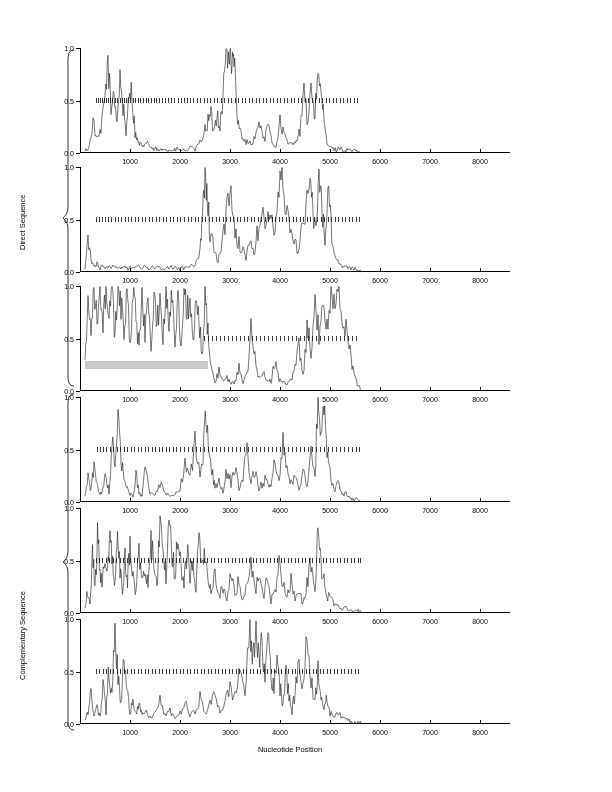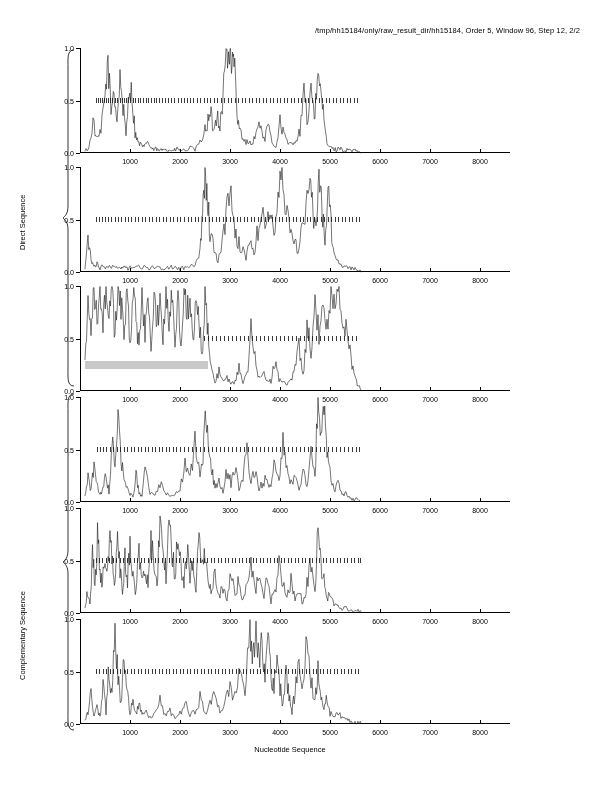--- a/index.html
+++ b/index.html
@@ -136,26 +136,25 @@
     stroke-width: 0.6;
     stroke-linejoin: round;
     stroke-linecap: round;
   }
 </style>
 </head>
 <body>
 
 <div id="page">
 
-  <div class="title">/tmp/hh15184/only/raw_result_dir/hh15184, Order 5, Window 96, Step 12, 2/2</div>
 
   <div class="ylabel-rot" style="left:18px; top:250px;">Direct Sequence</div>
   <div class="ylabel-rot" style="left:18px; top:680px;">Complementary Sequence</div>
 
-  <div class="axis-title" style="left:0; top:745px; width:580px; text-align:center;">Nucleotide Sequence</div>
+  <div class="axis-title" style="left:0; top:745px; width:580px; text-align:center;">Nucleotide Position</div>
 
   <svg class="brace" style="left:62px; top:48px; width:14px; height:340px;" viewBox="0 0 14 340" preserveAspectRatio="none">
     <path d="M12 2 C5 2 6 10 6 20 L6 158 C6 166 3 168 1 170 C3 172 6 174 6 182 L6 320 C6 330 5 338 12 338" fill="none" stroke="#000" stroke-width="0.8"></path>
   </svg>
   <svg class="brace" style="left:62px; top:392px; width:14px; height:340px;" viewBox="0 0 14 340" preserveAspectRatio="none">
     <path d="M12 2 C5 2 6 10 6 20 L6 158 C6 166 3 168 1 170 C3 172 6 174 6 182 L6 320 C6 330 5 338 12 338" fill="none" stroke="#000" stroke-width="0.8"></path>
   </svg>
 
 <div class="panel" style="top: 48px; height: 105px;">
       <div class="axis-line yaxis"></div>

